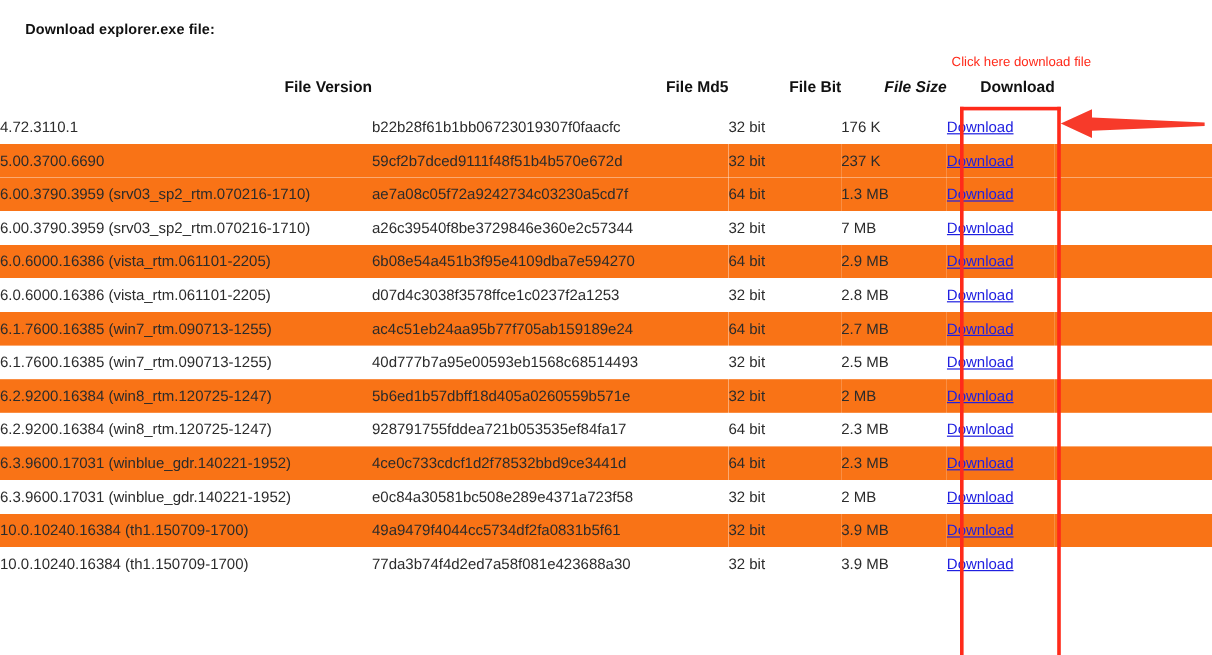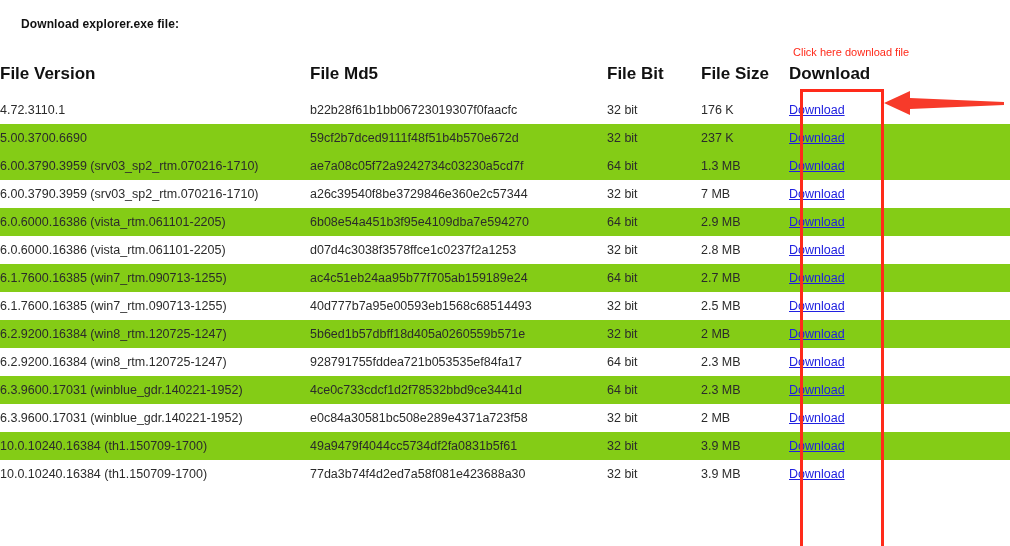--- a/index.html
+++ b/index.html
@@ -39,52 +39,52 @@
     font-size: 12.5px;
   }
   #file-table col.c-version { width: 310px; }
   #file-table col.c-md5     { width: 297px; }
   #file-table col.c-bit     { width: 94px;  }
   #file-table col.c-size    { width: 88px;  }
   #file-table col.c-dl      { width: 90px;  }
   #file-table col.c-pad     { width: 131px; }
 
   #file-table thead th {
-    text-align: left;
+    text-align: right;
     font-weight: bold;
-    font-size: 17px;
+    font-size: 13px;
     color: #111111;
     padding: 0 0 12px 0;
     height: 16px;
     vertical-align: bottom;
     background: #ffffff;
   }
 
   #file-table tbody td {
     height: 28px;
     padding: 0;
     vertical-align: middle;
     color: #2b2b2b;
     font-size: 12.5px;
     white-space: nowrap;
     overflow: hidden;
   }
-  #file-table tbody tr.zebra td { background: #84cc16; }
+  #file-table tbody tr.zebra td { background: #f97316; }
   #file-table tbody tr.plain td { background: #ffffff; }
 
   .cell-version { padding-left: 21px; margin-top: 16px; }
   .cell-md5     { padding-left: 10px; }
   .cell-bit     { padding-left: 7px; }
   .cell-size    { padding-left: 1px; }
   .cell-dl      { padding-left: 10px; }
 
   th.h-version { padding-left: 21px; }
   th.h-md5     { padding-left: 10px; }
   th.h-bit     { padding-left: 7px; }
-  th.h-size    { padding-left: 1px; }
+  th.h-size    { padding-left: 1px; font-style: italic; }
   th.h-dl      { padding-left: 10px; }
 
   .dl-link {
     color: #2020e0;
     text-decoration: underline;
     cursor: pointer;
     font-size: 12.5px;
   }
 
   

